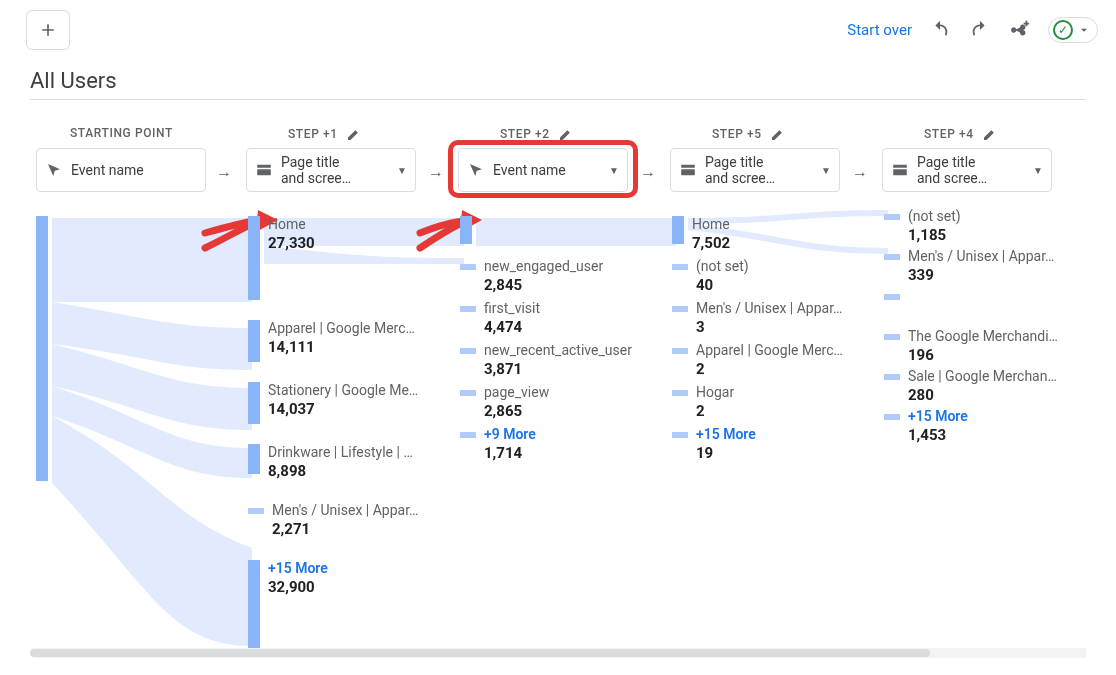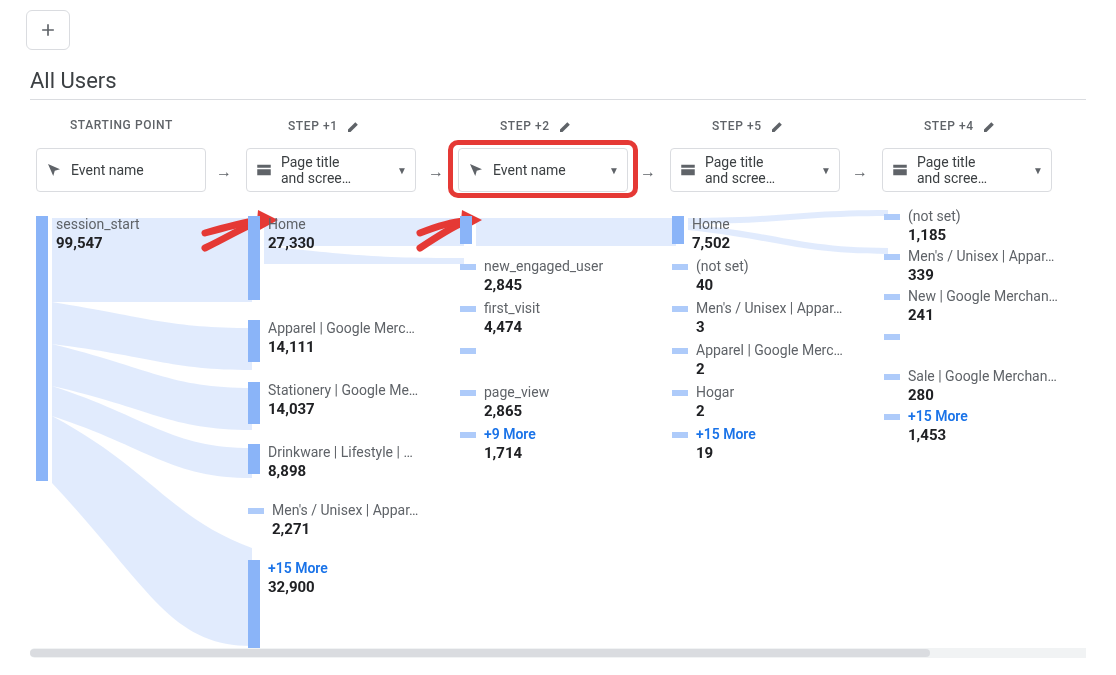--- a/index.html
+++ b/index.html
@@ -72,21 +72,21 @@
     height: 540px;
     overflow: hidden;
   }
   .canvas {
     position: absolute; left:0; top:0;
     width: 1066px; height: 540px;
   }
   
   .step-header {
     position:absolute;
-    top:0;
+    top:8px;
     font-size: 12px; letter-spacing: .6px; color:#5f6368; font-weight:500;
     display:flex; align-items:center; gap:8px;
   }
   .pencil { width:16px;height:16px; color:#5f6368; display:inline-flex;}
   
   .pill {
     position:absolute;
     top: 30px;
     height: 44px;
     border:1px solid #dadce0; border-radius:4px;
@@ -135,20 +135,45 @@
 </head>
 <body>
 
 <div class="topbar">
   <div class="addtab">
     <svg viewBox="0 0 24 24" width="20" height="20" fill="currentColor">
         <path d="M19 13h-6v6h-2v-6H5v-2h6V5h2v6h6z"></path>
       </svg>
   </div>
   <div class="topbar-spacer"></div>
+  <div class="top-actions">
+    <span class="start-over">Start over</span>
+    <span class="icon-btn">
+        <svg viewBox="0 0 24 24" width="22" height="22" fill="currentColor">
+          <path d="M12 5V2L7 7l5 5V8c3.3 0 6 2.7 6 6 0 1-.25 1.97-.7 2.8l1.46 1.46A7.93 7.93 0 0 0 20 14c0-4.42-3.58-8-8-8z"></path>
+        </svg>
+      </span>
+    <span class="icon-btn">
+        <svg viewBox="0 0 24 24" width="22" height="22" fill="currentColor">
+          <path d="M12 5V2l5 5-5 5V8c-3.3 0-6 2.7-6 6 0 1 .25 1.97 .7 2.8l-1.46 1.46A7.93 7.93 0 0 1 4 14c0-4.42 3.58-8 8-8z"></path>
+        </svg>
+      </span>
+    <span class="icon-btn">
+        <svg viewBox="0 0 24 24" width="22" height="22" fill="currentColor">
+          <path d="M15 12c1.66 0 3-1.34 3-3S16.66 6 15 6s-3 1.34-3 3 .01.12.02.18L8.1 11.1A3 3 0 1 0 8.1 12.9l3.92 1.92c-.01.06-.02.12-.02.18 0 1.66 1.34 3 3 3s3-1.34 3-3-1.34-3-3-3z"></path>
+          <path d="M20 8h-2V6h-2V4h2V2h2v2h2v2h-2z"></path>
+        </svg>
+      </span>
+    <span class="check-pill">
+      <span class="check-circle">✓</span>
+      <svg viewBox="0 0 24 24" width="14" height="14" fill="#5f6368">
+          <path d="M7 10l5 5 5-5z"></path>
+        </svg>
+    </span>
+  </div>
 </div>
 
 <div class="content">
   <div class="page-title">All Users</div>
 
   <div class="canvas-wrap">
     <div class="canvas">
 
       <svg class="flows" width="1066" height="530">
 
@@ -264,24 +289,20 @@
             </svg>
           </span>
         <span class="lines" style="white-space:pre;">Page title
 and scree…</span>
         <span class="pill-drop">▼</span>
       </div>
 
       <div id="nodes-root">
           <div class="node" style="left: 6px; top: 98px;">
             <div class="bar" style="height:265px;background:#8ab4f8"></div>
-            <div class="txt">
-              <div class="label">session_start</div>
-              <div class="value">99,547</div>
-            </div>
           </div>
           <div class="node" style="left: 218px; top: 98px;">
             <div class="bar" style="height:84px;background:#8ab4f8"></div>
             <div class="txt">
               <div class="label">Home</div>
               <div class="value">27,330</div>
             </div>
           </div>
           <div class="node" style="left: 218px; top: 202px;">
             <div class="bar" style="height:42px;background:#8ab4f8"></div>
@@ -330,20 +351,24 @@
           </div>
           <div class="node small" style="left: 430px; top: 182px;">
             <div class="bar" style="height:6px;background:#aecbfa"></div>
             <div class="txt">
               <div class="label">first_visit</div>
               <div class="value">4,474</div>
             </div>
           </div>
           <div class="node small" style="left: 430px; top: 224px;">
             <div class="bar" style="height:6px;background:#aecbfa"></div>
+            <div class="txt">
+              <div class="label">new_recent_active_user</div>
+              <div class="value">3,871</div>
+            </div>
           </div>
           <div class="node small" style="left: 430px; top: 266px;">
             <div class="bar" style="height:6px;background:#aecbfa"></div>
             <div class="txt">
               <div class="label">page_view</div>
               <div class="value">2,865</div>
             </div>
           </div>
           <div class="node small more" style="left: 430px; top: 308px; justify-content: center;">
             <div class="bar" style="height:6px;background:#aecbfa"></div>
@@ -403,27 +428,27 @@
           </div>
           <div class="node small" style="left: 854px; top: 130px;">
             <div class="bar" style="height:6px;background:#aecbfa"></div>
             <div class="txt">
               <div class="label">Men's / Unisex | Appar…</div>
               <div class="value">339</div>
             </div>
           </div>
           <div class="node small" style="left: 854px; top: 170px;">
             <div class="bar" style="height:6px;background:#aecbfa"></div>
-            <div class="txt">
-              <div class="label">New | Google Merchan…</div>
-              <div class="value">241</div>
-            </div>
           </div>
           <div class="node small" style="left: 854px; top: 210px;">
             <div class="bar" style="height:6px;background:#aecbfa"></div>
+            <div class="txt">
+              <div class="label">The Google Merchandi…</div>
+              <div class="value">196</div>
+            </div>
           </div>
           <div class="node small" style="left: 854px; top: 250px;">
             <div class="bar" style="height:6px;background:#aecbfa"></div>
             <div class="txt">
               <div class="label">Sale | Google Merchan…</div>
               <div class="value">280</div>
             </div>
           </div>
           <div class="node small more" style="left: 854px; top: 290px;">
             <div class="bar" style="height:6px;background:#aecbfa"></div>

